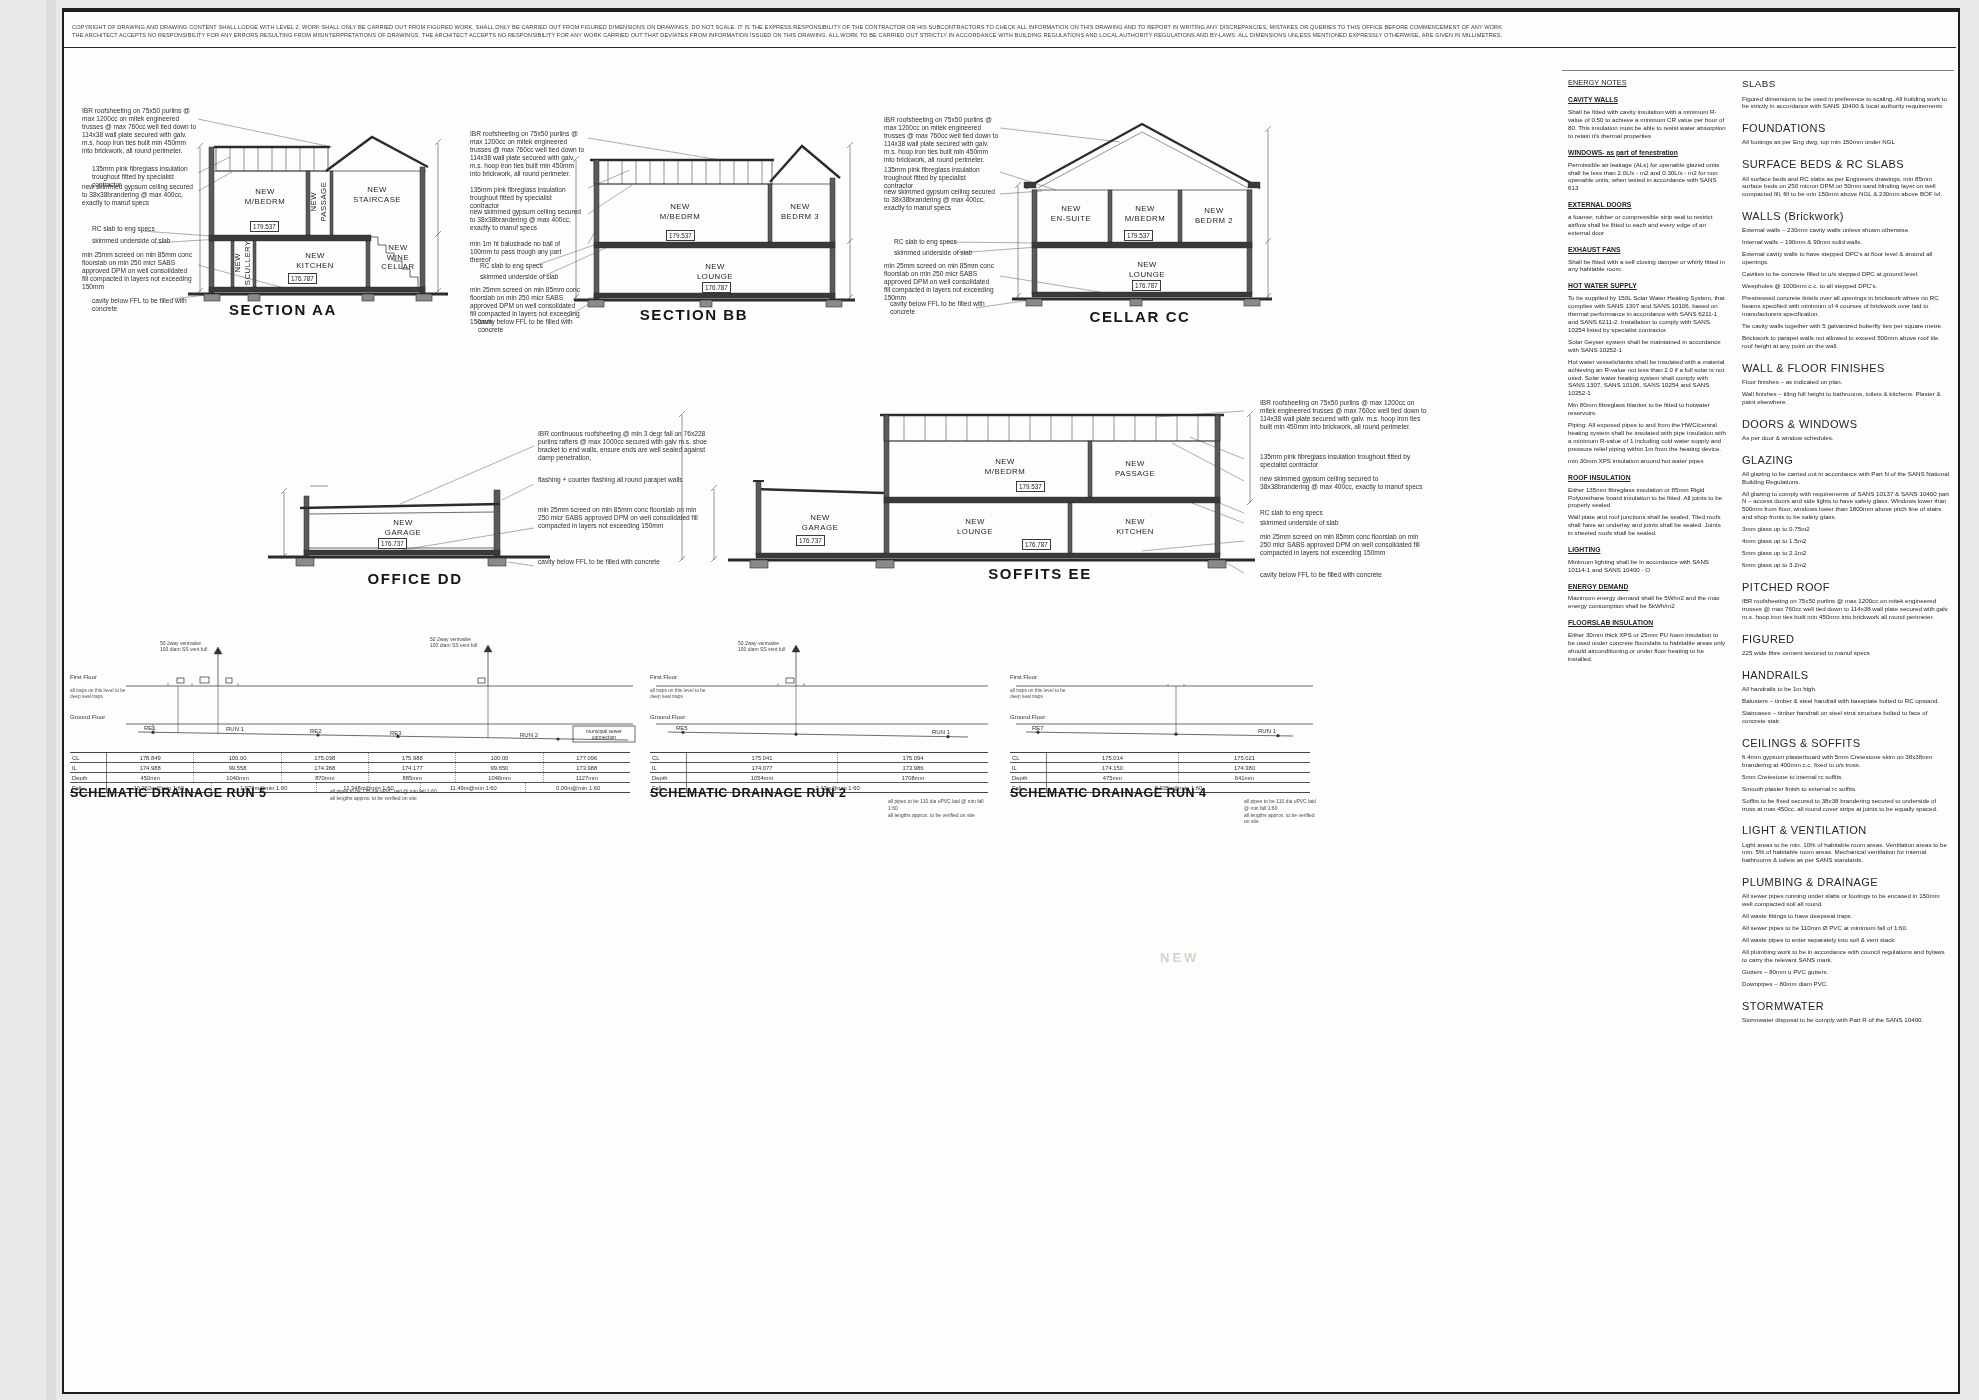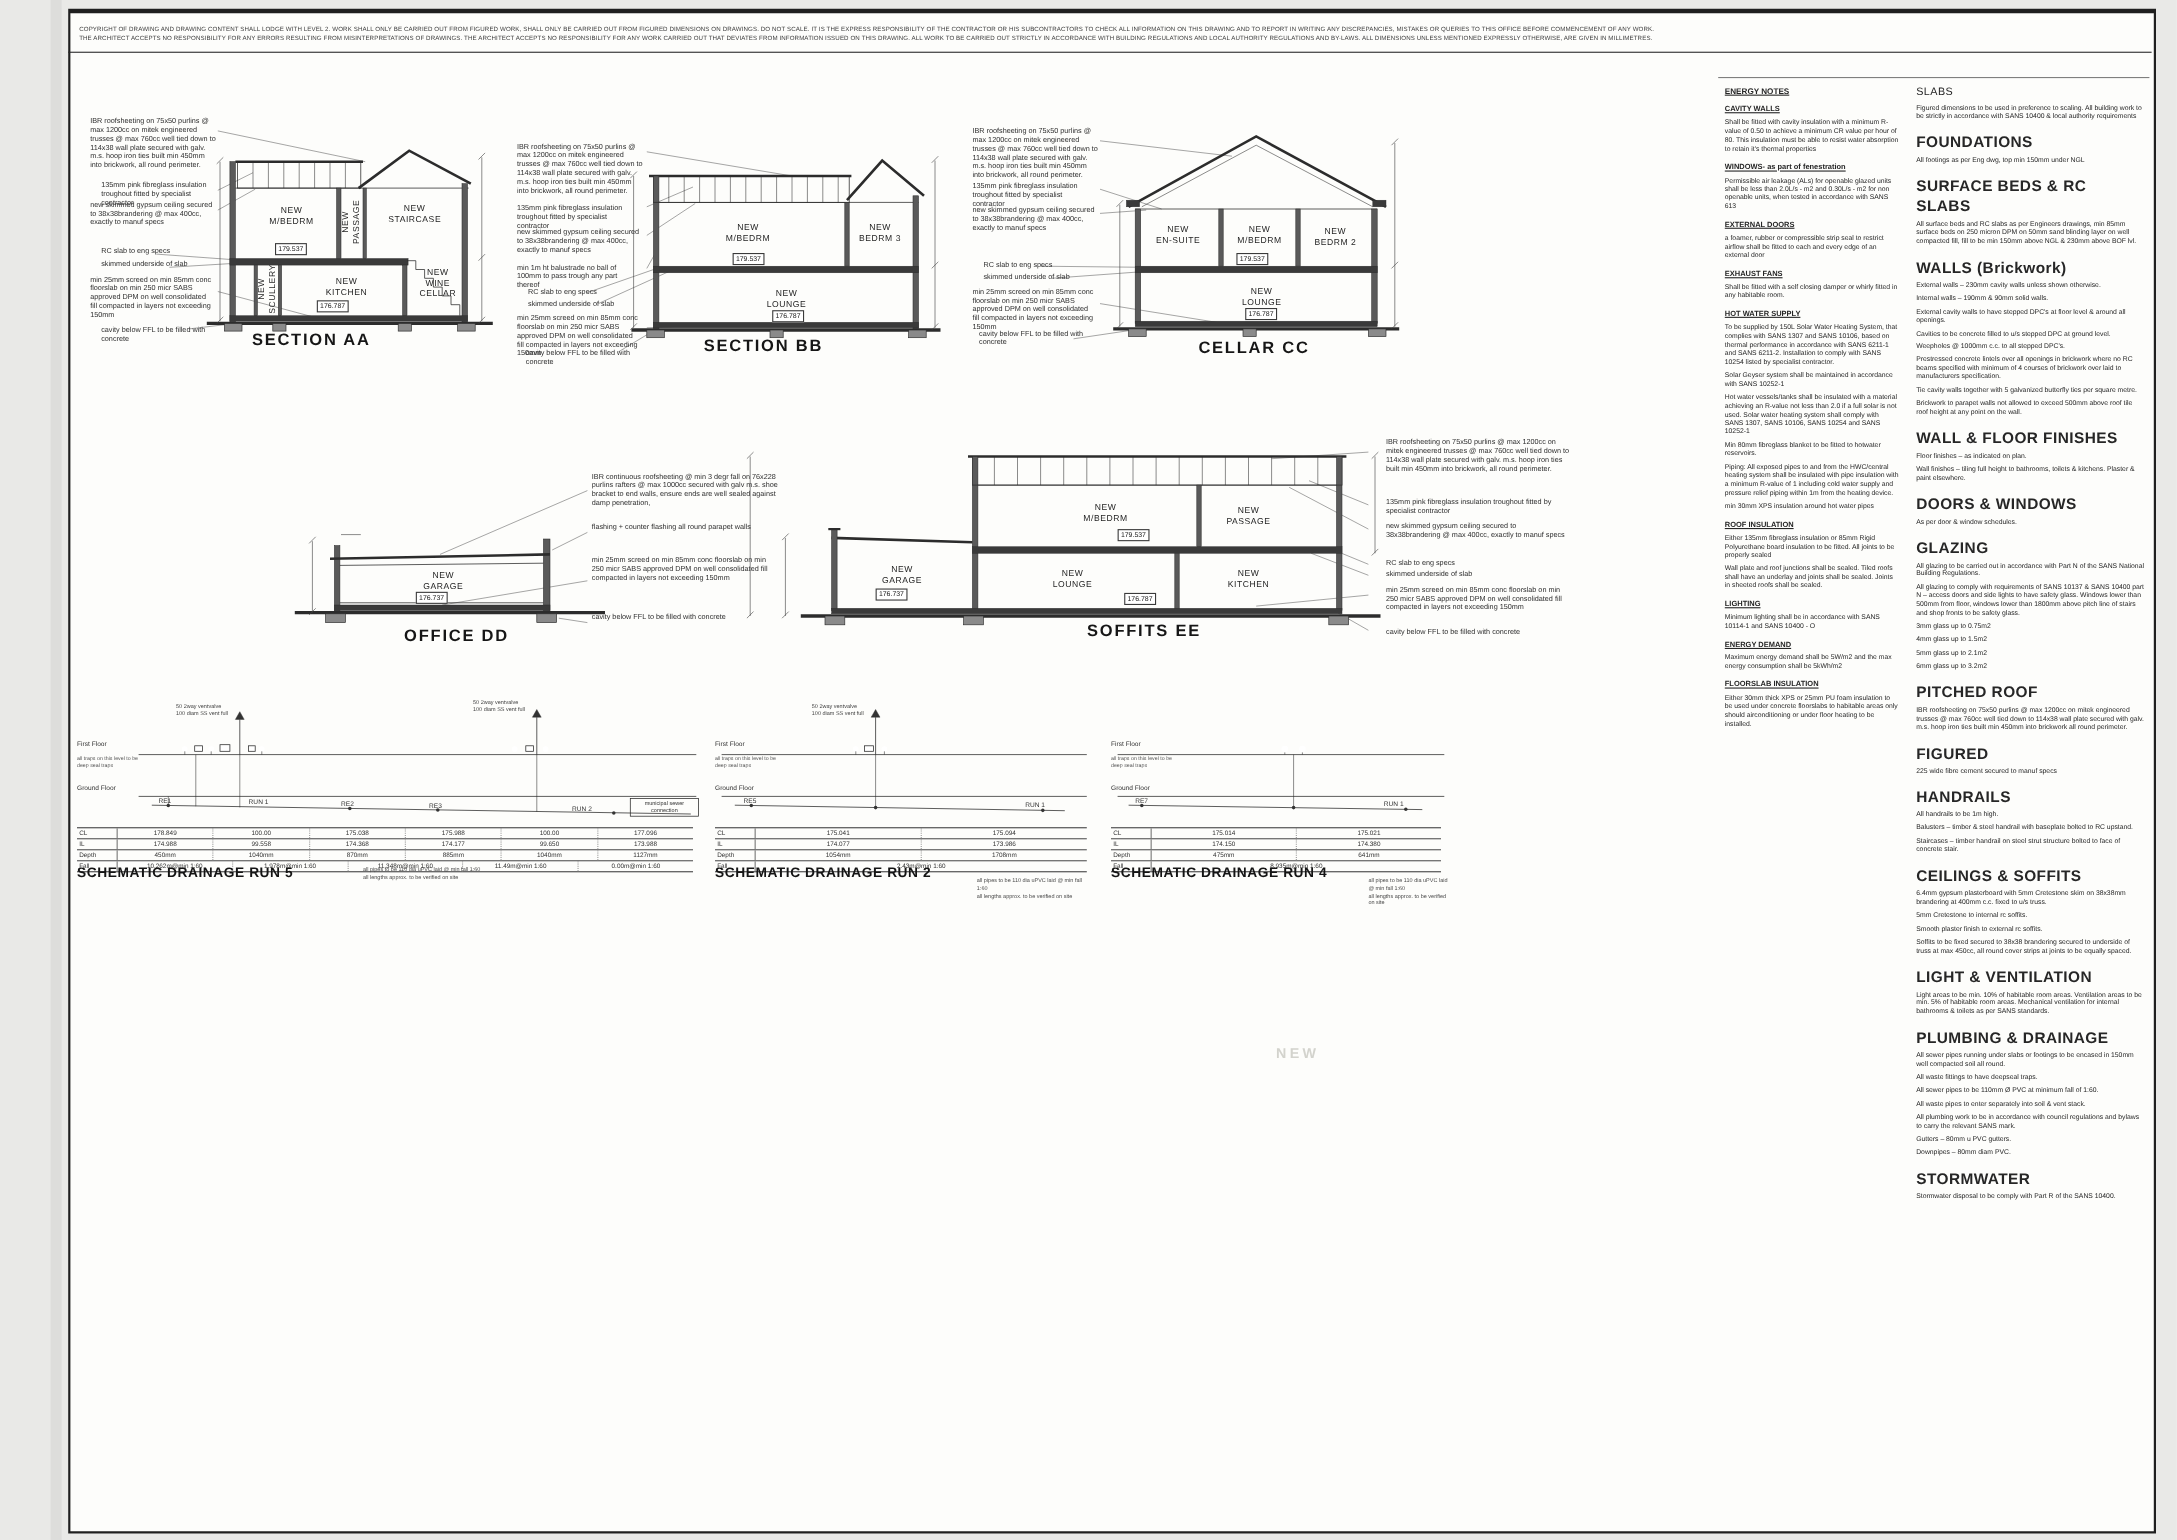--- a/index.html
+++ b/index.html
@@ -10,23 +10,23 @@
   .copyright{position:absolute;left:72px;top:23px;width:1495px;font-size:5.6px;line-height:1.5;color:#3c3c3c;letter-spacing:.1px}
   .rule{position:absolute;background:#2b2b2b}
   .sec{position:absolute}
   .sec svg{position:absolute;left:0;top:0;overflow:visible}
   .sec-title{position:absolute;font-size:15px;font-weight:bold;letter-spacing:1.6px;color:#161616;text-align:center}
   .room{position:absolute;font-size:7.8px;font-weight:400;line-height:1.25;letter-spacing:.5px;text-align:center;white-space:pre-line;color:#242424}
   .vert{transform:rotate(-90deg);transform-origin:center center}
   .lvl{position:absolute;font-size:6.3px;line-height:9px;height:9px;border:1px solid #3a3a3a;background:#fff;padding:0 2px;color:#222}
   .ann{position:absolute;font-size:6.6px;line-height:1.22;color:#303030;white-space:pre-line}
   .col{position:absolute;font-size:6.2px;line-height:1.28;color:#262626}
-  .col .ttl{font-weight:bold;text-decoration:underline;font-size:7.4px;margin:0 0 4px}
+  .col .ttl{font-weight:normal;text-decoration:underline;font-size:7.4px;margin:0 0 4px}
   .col .h{font-weight:bold;text-decoration:underline;font-size:6.8px;margin:9px 0 3px}
-  .col .h2{font-size:14px;font-weight:700;letter-spacing:.4px;margin:11px 0 3px;text-decoration:none}
+  .col .h2{font-size:11px;font-weight:400;letter-spacing:.4px;margin:11px 0 3px;text-decoration:none}
   .col p{margin:0 0 4px}
   .col .t2{font-size:9.8px;font-weight:500;letter-spacing:.4px;margin:0 0 4px}
   .dr{position:absolute}
   .dr svg{position:absolute;left:0;top:0;overflow:visible}
   .dr-title{position:absolute;font-size:12.5px;font-weight:bold;letter-spacing:.5px;color:#141414;white-space:nowrap}
   .dr-note{position:absolute;font-size:5px;line-height:1.35;color:#4a4a4a}
   .dr-lab{position:absolute;font-size:6px;color:#333}
   .dr-ffnote{position:absolute;font-size:4.8px;line-height:1.3;color:#555}
   .vent{position:absolute;font-size:5px;line-height:1.25;color:#444;white-space:pre-line}
   .muni{position:absolute;font-size:5px;line-height:1.25;color:#333;text-align:center}

